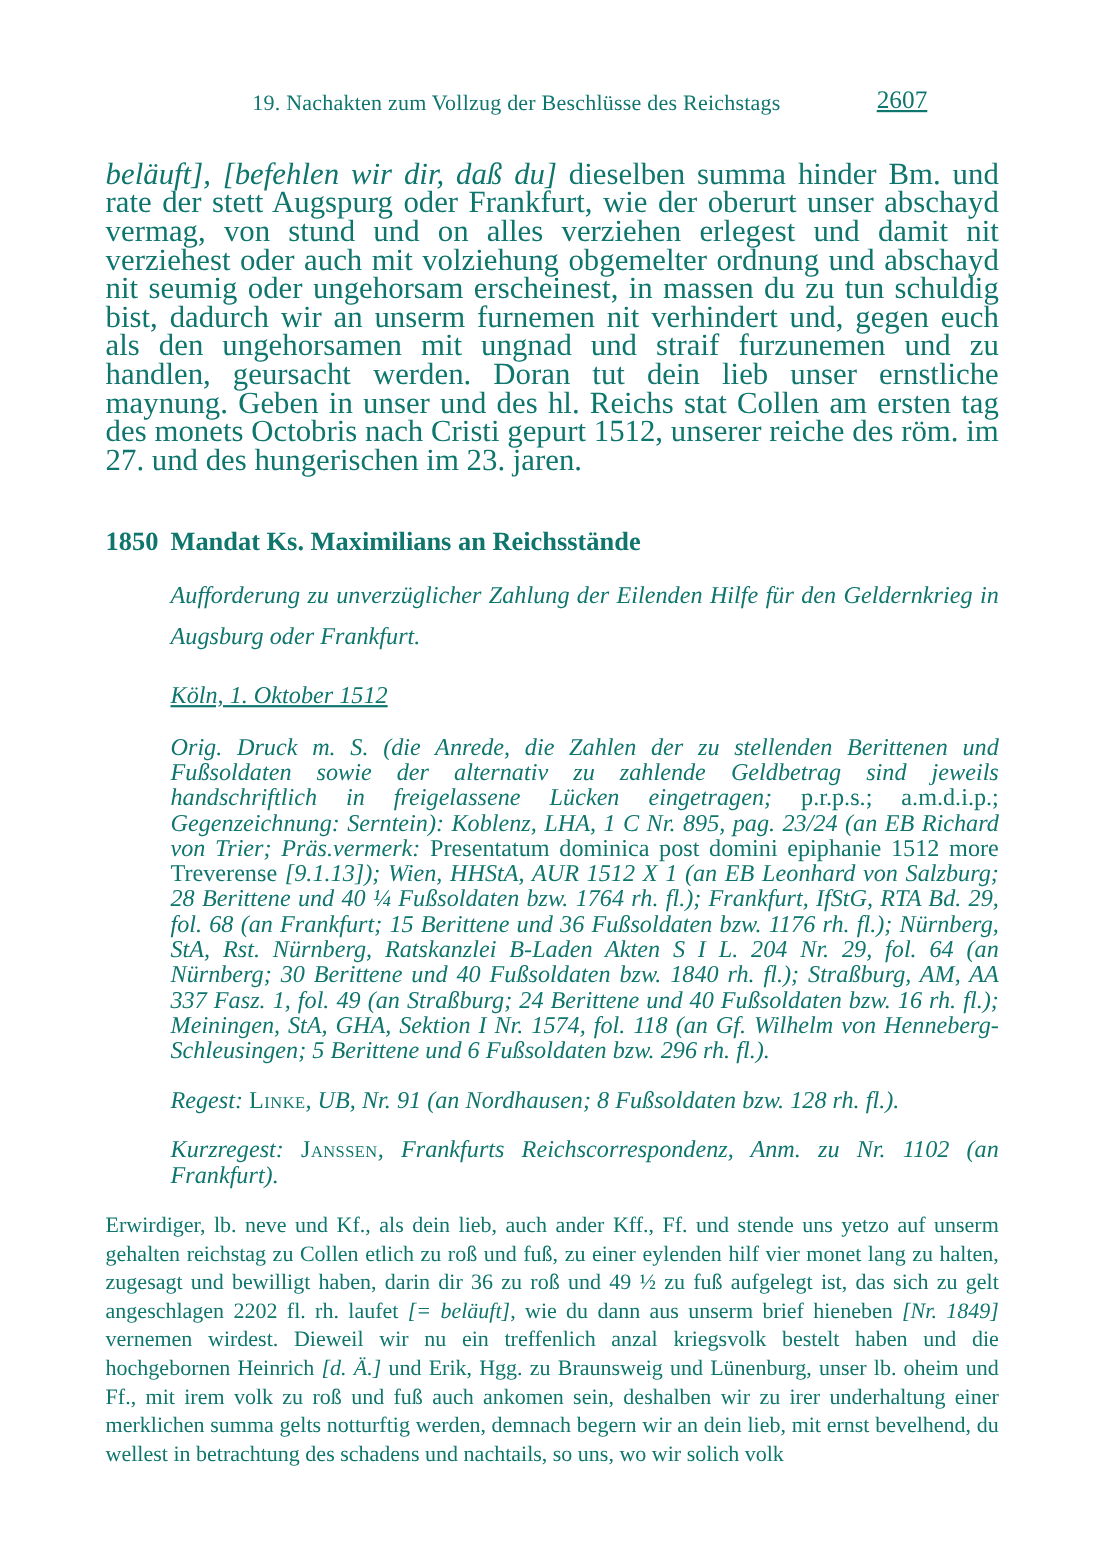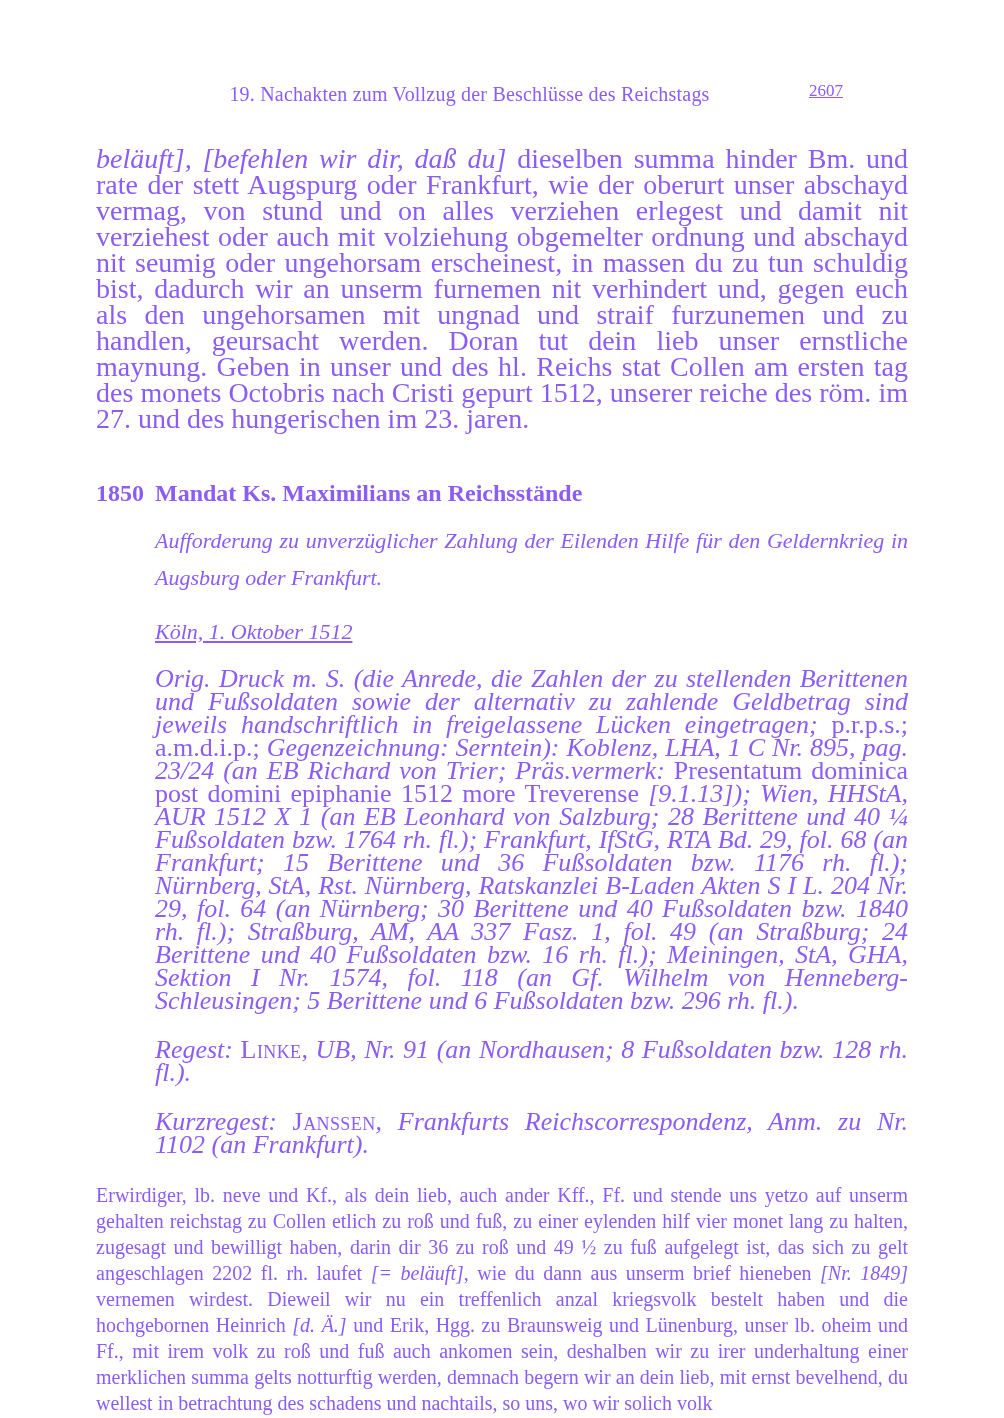--- a/index.html
+++ b/index.html
@@ -5,21 +5,21 @@
   html, body {
     margin: 0;
     padding: 0;
     background: #ffffff;
   }
   .page {
     position: relative;
     width: 1004px;
     height: 1418px;
     background: #ffffff;
-    color: #8b5cf6;
+    color: #0f766e;
     font-family: "Liberation Serif", "DejaVu Serif", serif;
     overflow: hidden;
   }
   
   .running-head {
     position: absolute;
     top: 82px;
     left: 96px;
     width: 747px;
     height: 28px;
@@ -28,21 +28,21 @@
   }
   .running-title {
     display: block;
     text-align: center;
     letter-spacing: 0.2px;
   }
   .folio {
     position: absolute;
     right: 0;
     top: -3px;
-    font-size: 17px;
+    font-size: 23px;
     text-decoration: underline;
   }
   
   .column {
     position: absolute;
     left: 96px;
     top: 118px;
     width: 812px;
   }
   .para-continuation {
@@ -79,21 +79,21 @@
   }
   .entry-place-date {
     margin-top: 6px;
     font-style: italic;
     font-size: 22px;
     line-height: 27px;
     text-decoration: underline;
   }
   .note {
     font-style: italic;
-    font-size: 26px;
+    font-size: 22px;
     line-height: 23px;
     text-align: justify;
   }
   .note-provenance { margin-top: 13px; }
   .note-regest { margin-top: 9px; }
   .note-kurzregest { margin-top: 9px; }
   .para-body {
     margin-top: 5px;
     font-size: 20px;
     line-height: 26px;

